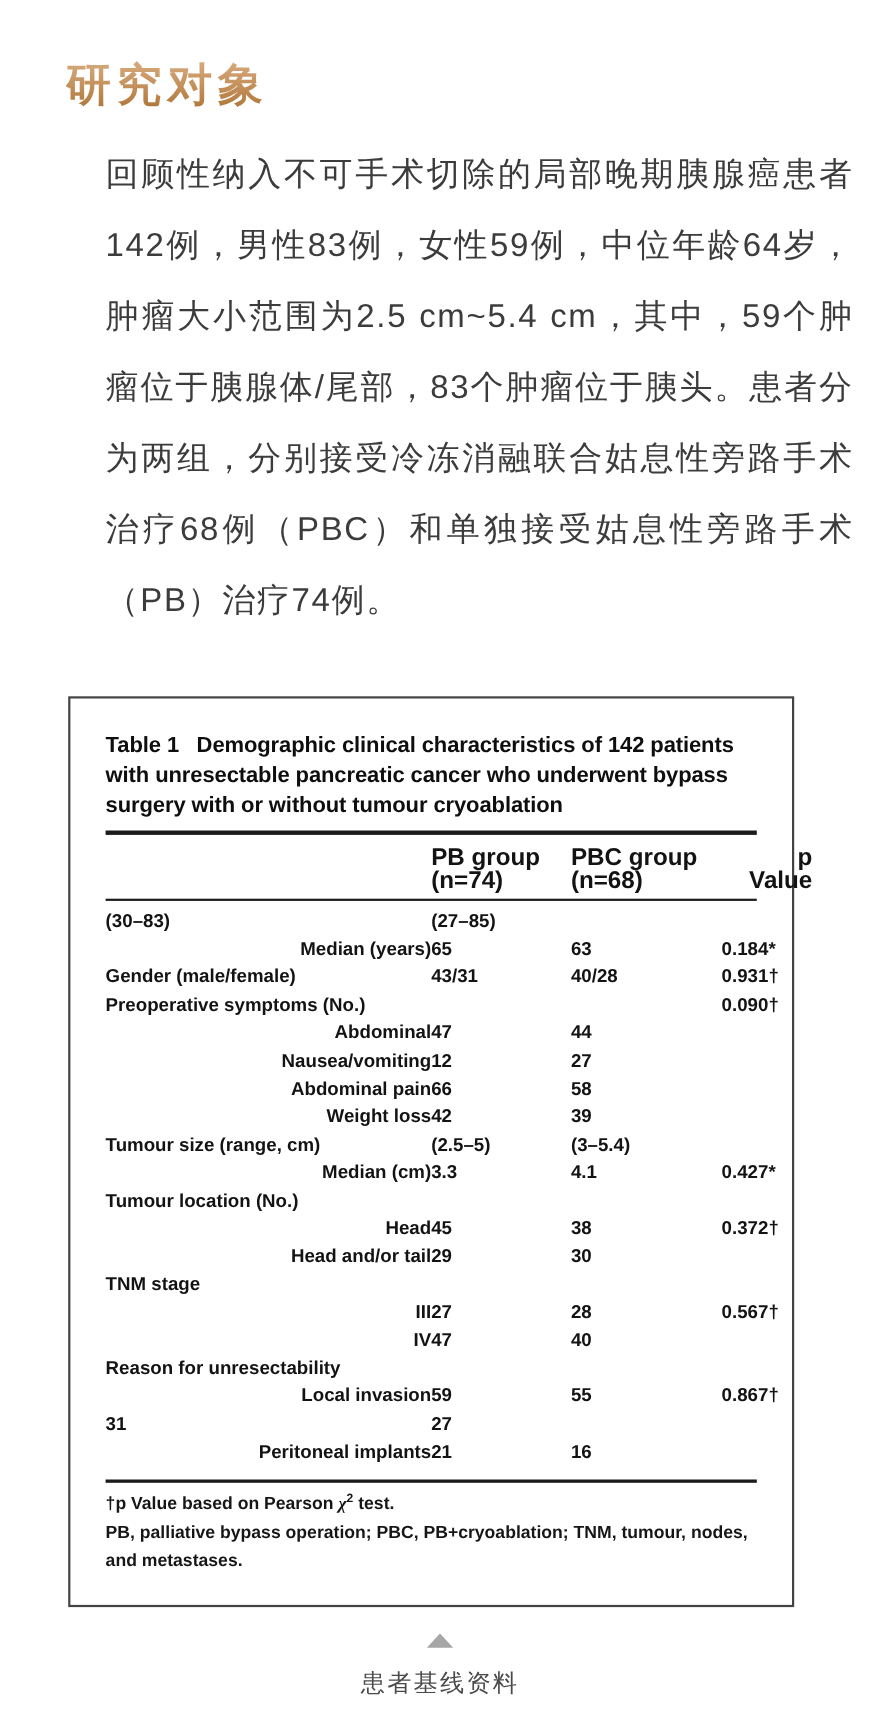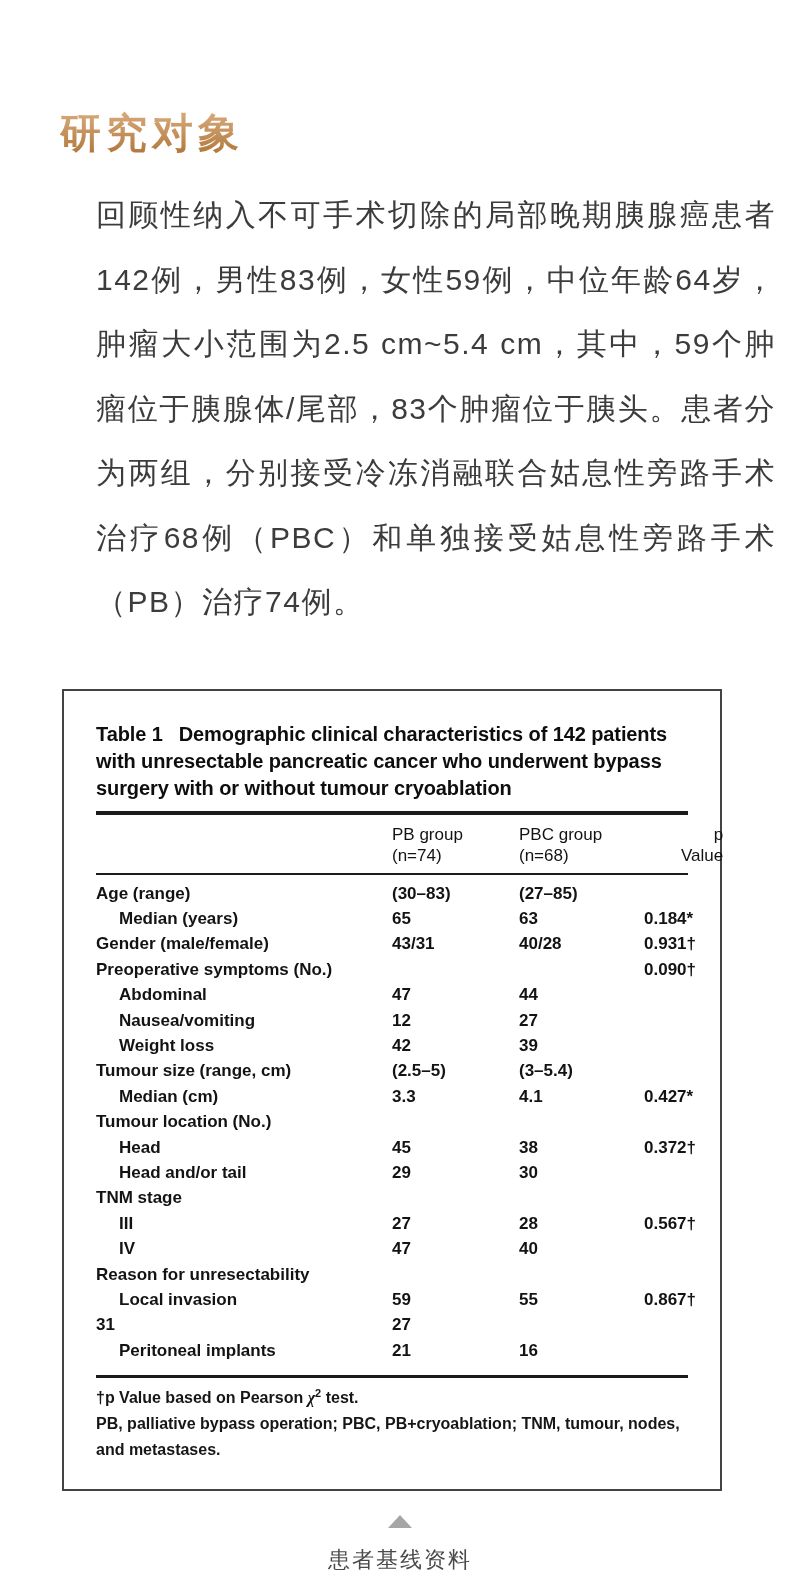--- a/index.html
+++ b/index.html
@@ -7,21 +7,21 @@
     padding: 0;
     width: 800px;
     height: 1572px;
     background: #ffffff;
     overflow: hidden;
     font-family: "Liberation Sans", "DejaVu Sans", sans-serif;
   }
   .page { width: 800px; height: 1572px; position: relative; }
 
   
-  .title-wrap { padding: 106px 60px 0; }
+  .title-wrap { padding: 50px 60px 0; }
   .section-title {
     display: inline-block;
     margin: 0;
     font-family: "Liberation Serif", "DejaVu Serif", serif;
     font-size: 41px;
     font-weight: 700;
     letter-spacing: 5px;
     background: linear-gradient(180deg, #dcb184 0%, #c79460 45%, #a96f2f 100%);
     -webkit-background-clip: text;
     background-clip: text;
@@ -60,38 +60,38 @@
   .rule { height: 0; }
   .rule.top    { border-top: 4px solid #1b1b1b; margin-top: 9px; }
   .rule.mid    { border-top: 2.5px solid #1b1b1b; }
   .rule.bottom { border-top: 3px solid #1b1b1b; margin-top: 5px; }
 
   .thead {
     display: grid;
     grid-template-columns: 296px 127px 125px 1fr;
     align-items: end;
     padding: 9px 0 7px;
-    font-size: 17px;
+    font-size: 22px;
     line-height: 21px;
-    font-weight: 400;
+    font-weight: 700;
   }
   .thead .hline { display: block; }
   .thead .pcol { text-align: right; margin-left: 37px; }
 
   .tbody { padding: 6px 0 7px; }
   .trow {
     display: grid;
     grid-template-columns: 296px 127px 125px 1fr;
     font-size: 17px;
     line-height: 25.4px;
     font-weight: 600;
   }
   .trow .c0 { padding-left: 0; }
-  .trow.indent .c0 { padding-left: 23px; }
-  .trow .c3 { text-align: right; }
+  .trow.indent .c0 { padding-left: 23px; text-align: right; }
+  .trow .c3 { text-align: right; margin-left: 12px; }
 
   .footnotes {
     margin-top: 7px;
     font-size: 16px;
     line-height: 26px;
     font-weight: 600;
     color: #161616;
   }
   .footnotes .chi { font-family: "Liberation Serif", "DejaVu Serif", serif; font-style: italic; }
   .footnotes sup { font-size: 11px; line-height: 0; }
@@ -141,21 +141,20 @@
         <span class="hline">PBC group</span>
         <span class="hline">(n=68)</span>
       </span>
       <span class="c3 pcol">p Value</span>
     </div>
 
     <div class="rule mid"></div>
 
     <div class="tbody">
         <div class="trow">
-          <span class="c0">Age (range)</span>
           <span class="c1">(30–83)</span>
           <span class="c2">(27–85)</span>
           <span class="c3"></span>
         </div>
         <div class="trow indent">
           <span class="c0">Median (years)</span>
           <span class="c1">65</span>
           <span class="c2">63</span>
           <span class="c3">0.184*</span>
         </div>
@@ -177,20 +176,26 @@
           <span class="c2">44</span>
           <span class="c3"></span>
         </div>
         <div class="trow indent">
           <span class="c0">Nausea/vomiting</span>
           <span class="c1">12</span>
           <span class="c2">27</span>
           <span class="c3"></span>
         </div>
         <div class="trow indent">
+          <span class="c0">Abdominal pain</span>
+          <span class="c1">66</span>
+          <span class="c2">58</span>
+          <span class="c3"></span>
+        </div>
+        <div class="trow indent">
           <span class="c0">Weight loss</span>
           <span class="c1">42</span>
           <span class="c2">39</span>
           <span class="c3"></span>
         </div>
         <div class="trow">
           <span class="c0">Tumour size (range, cm)</span>
           <span class="c1">(2.5–5)</span>
           <span class="c2">(3–5.4)</span>
           <span class="c3"></span>

